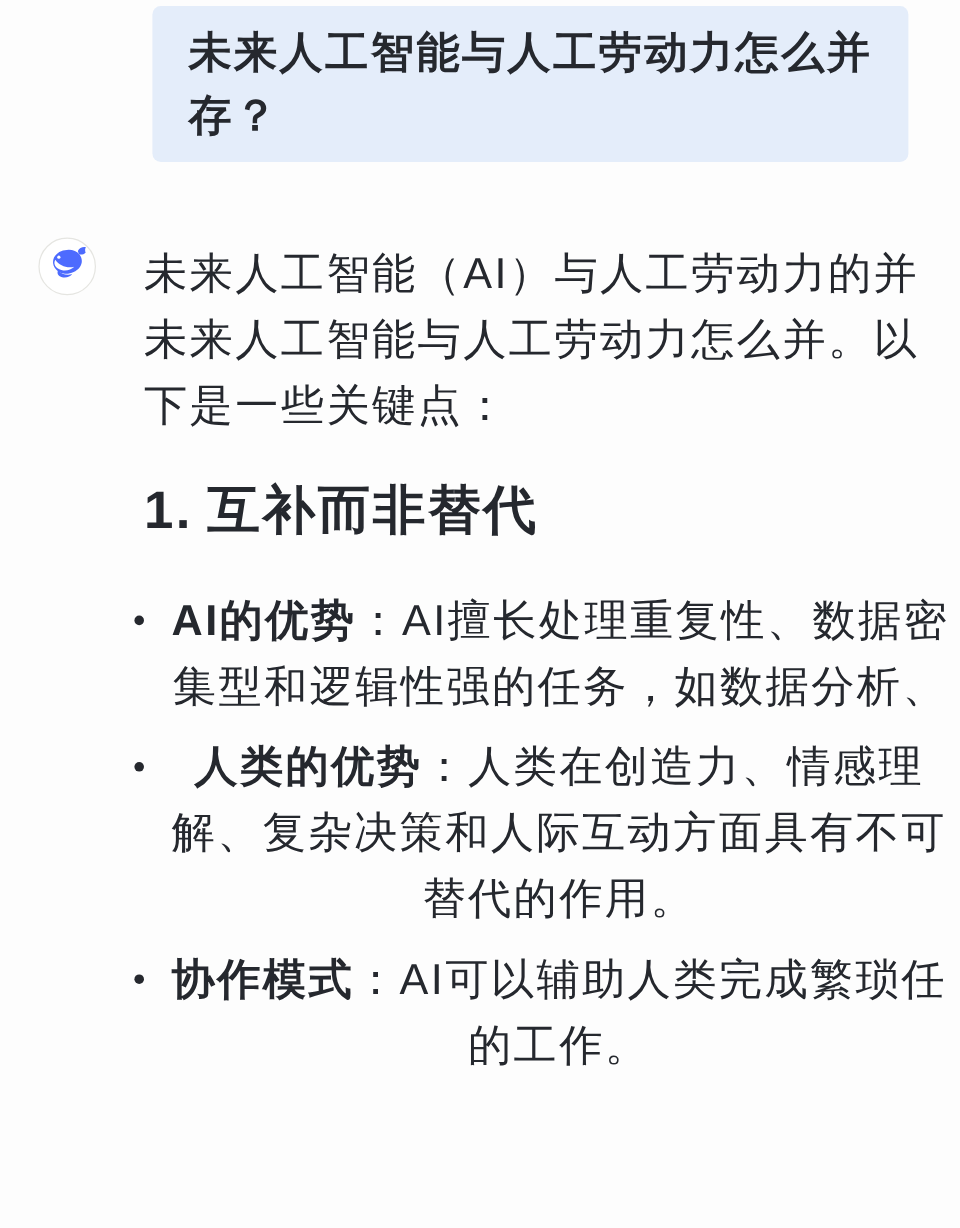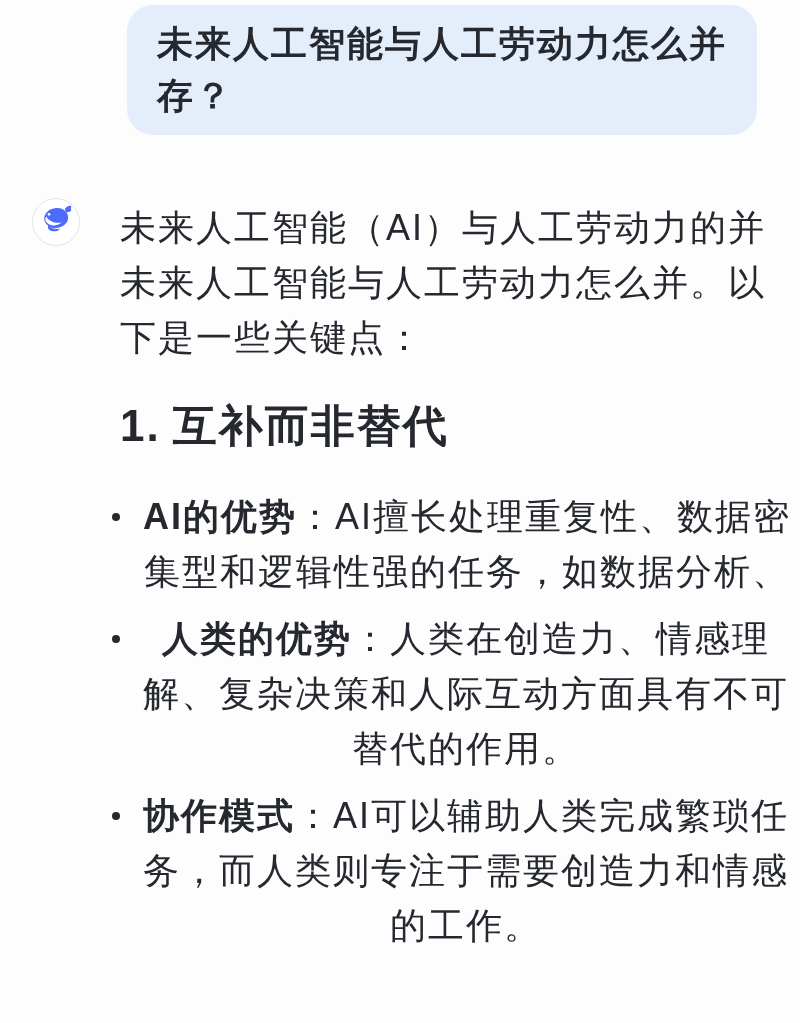--- a/index.html
+++ b/index.html
@@ -11,21 +11,21 @@
   }
 
   
   .user-row {
     display:flex;
     justify-content:flex-end;
     padding:5px 43px 0 0;
   }
   .user-bubble {
     background:#E4EDFA;
-    border-radius:26px;
+    border-radius:7px;
     padding:13px 30px;
     font-size:36px;
     line-height:52px;
     font-weight:600;
     letter-spacing:2px;
     max-width:640px;
   }
   .user-bubble .line { white-space:nowrap; }
 
   
@@ -130,19 +130,18 @@
         <div class="line"><span class="b">人类的优势</span><span>：人类在创造力、情感理</span></div>
         <div class="line">解、复杂决策和人际互动方面具有不可</div>
         <div class="line">替代的作用。</div>
       </div>
     </div>
 
     <div class="bullet">
       <span class="dot"></span>
       <div class="bullet-body">
         <div class="line"><span class="b">协作模式</span><span>：AI可以辅助人类完成繁琐任</span></div>
-        <div class="line">务，而人类则专注于需要创造力和情感</div>
         <div class="line">的工作。</div>
       </div>
     </div>
 
   </div>
 </div>
 
 </body></html>

